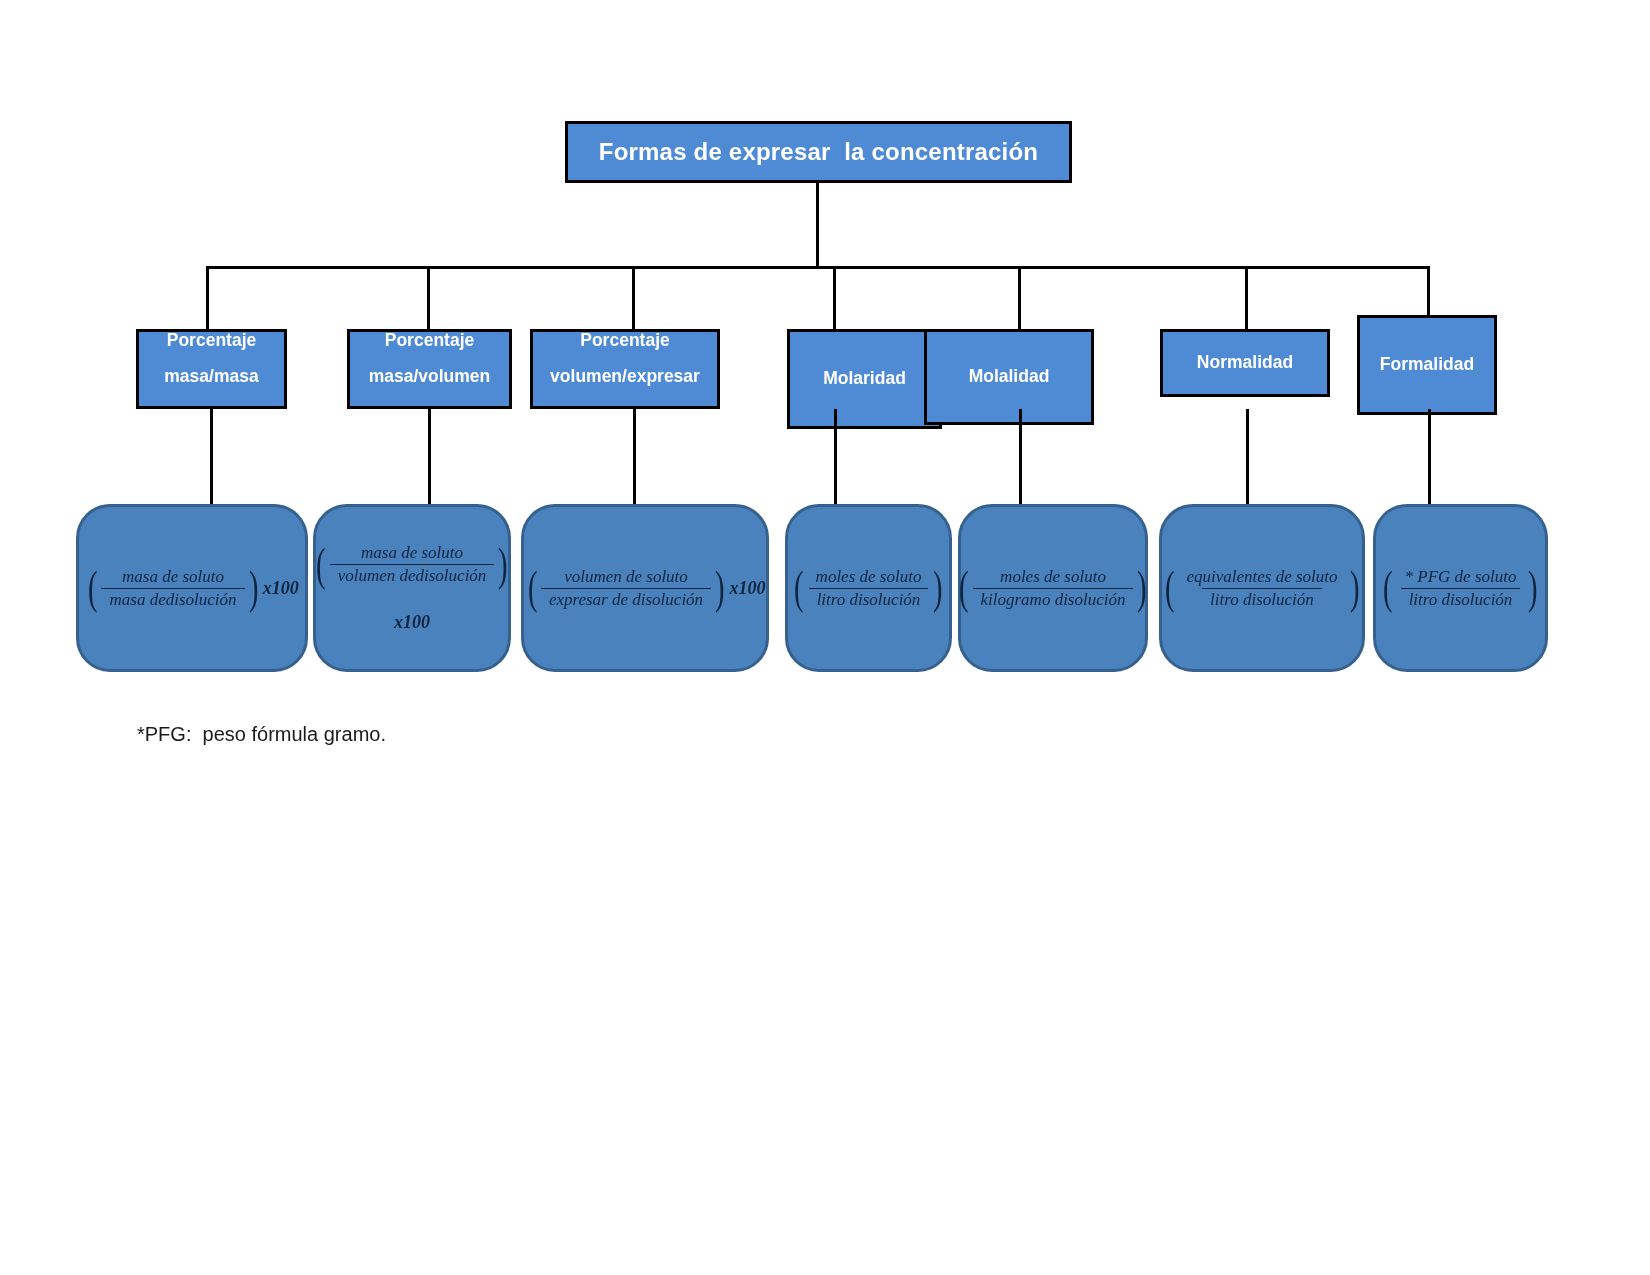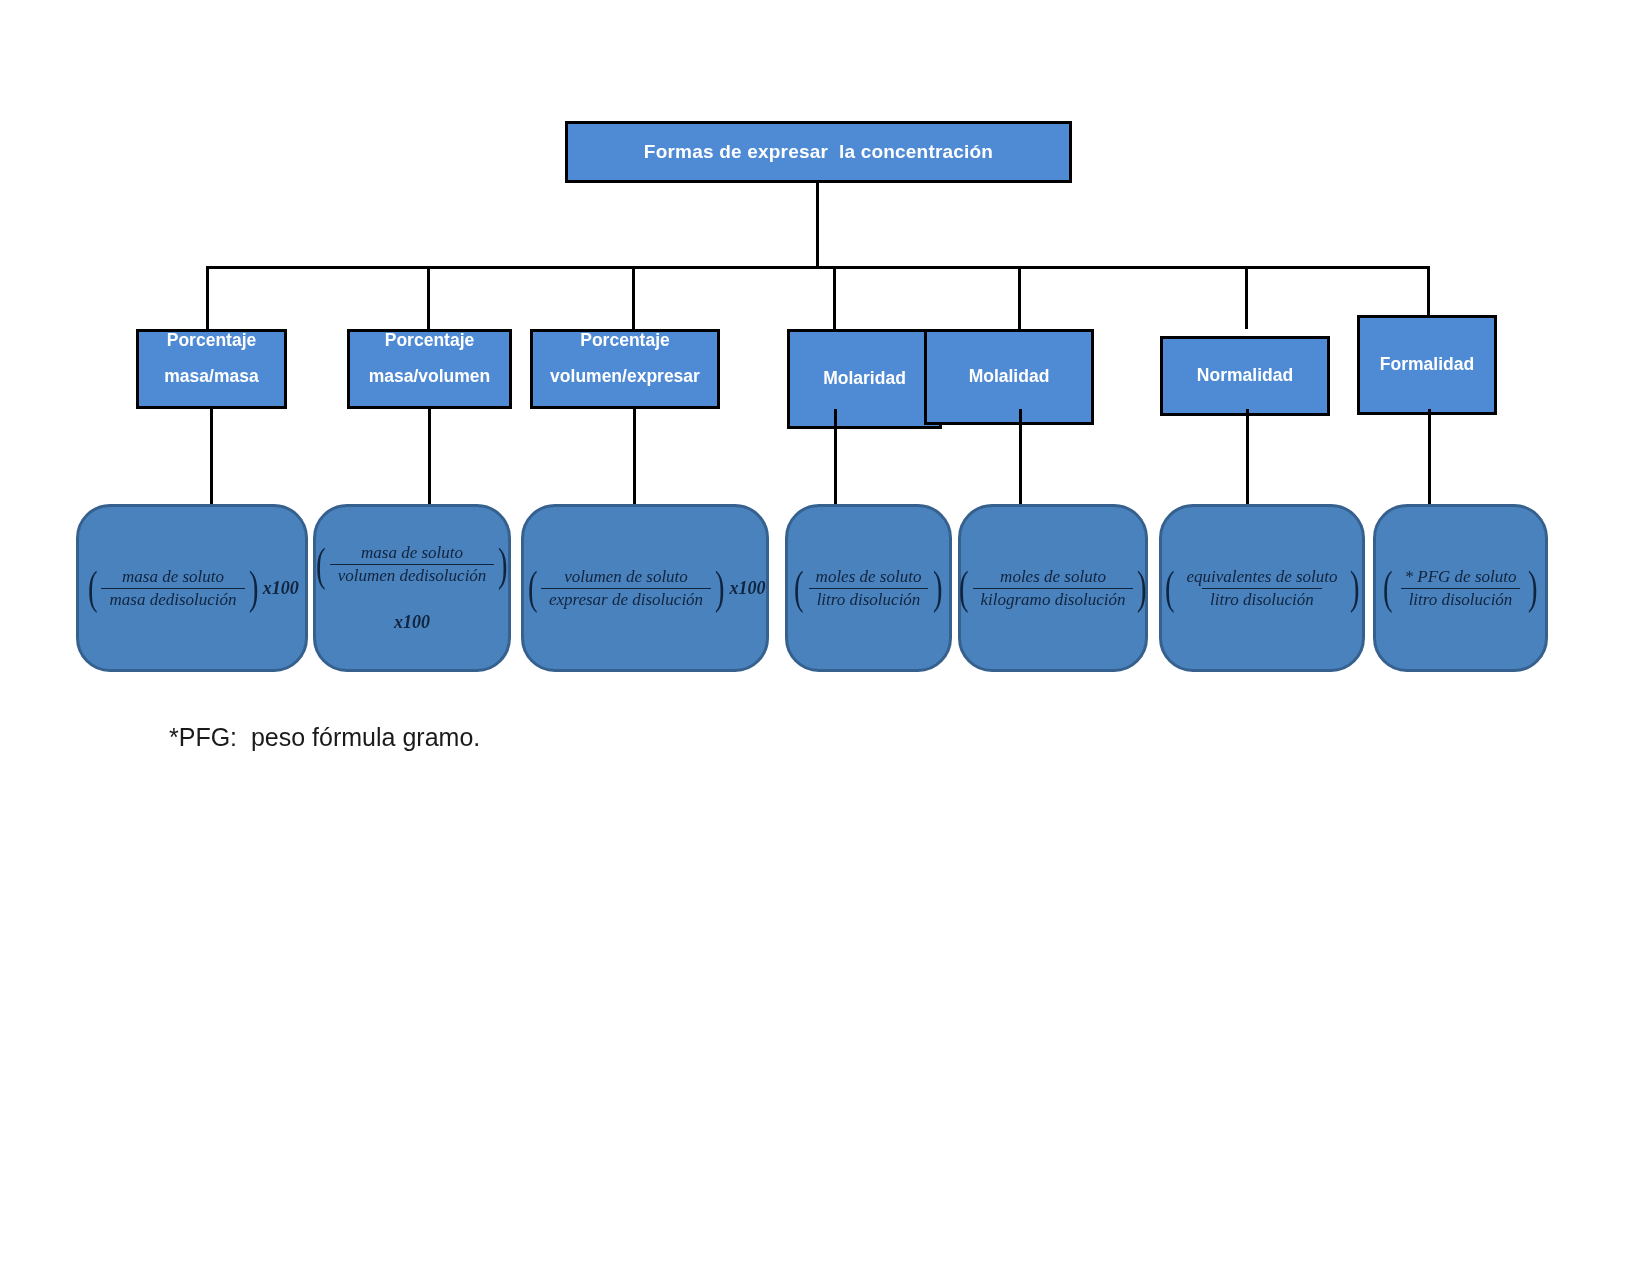--- a/index.html
+++ b/index.html
@@ -30,21 +30,21 @@
     height: 62px;
     background: #4f8ad4;
     border: 3px solid #000000;
     box-sizing: border-box;
     display: flex;
     align-items: center;
     justify-content: center;
   }
   .root-label {
     color: #ffffff;
-    font-size: 19px;
+    font-size: 24px;
     font-weight: bold;
     letter-spacing: .2px;
     text-align: center;
     white-space: pre;
   }
 
   
   .cat-box {
     position: absolute;
     background: #4f8ad4;
@@ -133,24 +133,23 @@
     position: absolute;
     background: #000000;
   }
 
   
   .footnote {
     position: absolute;
     left: 137px;
     top: 723px;
     font-family: "Liberation Sans", sans-serif;
-    font-size: 25px;
+    font-size: 20px;
     color: #1a1a1a;
     white-space: pre;
-    margin-left: 32px;
   }
 </style>
 </head>
 <body>
 
 <div id="canvas">
 
   <div class="root-box">
     <span class="root-label">Formas de expresar  la concentración</span>
   </div>
@@ -182,21 +181,21 @@
   </div>
 
   <div class="cat-box one-line" style="left:787px; top:329px; width:155px; height:100px;">
     <span class="cat-line">Molaridad</span>
   </div>
 
   <div class="cat-box one-line" style="left:924px; top:329px; width:170px; height:96px;">
     <span class="cat-line">Molalidad</span>
   </div>
 
-  <div class="cat-box one-line" style="left:1160px; top:336px; width:170px; height:80px;">
+  <div class="cat-box one-line" style="left:1160px; top:329px; width:170px; height:68px;">
     <span class="cat-line">Normalidad</span>
   </div>
 
   <div class="cat-box one-line" style="left:1357px; top:315px; width:140px; height:100px;">
     <span class="cat-line">Formalidad</span>
   </div>
 
   <div class="v-line" style="left:210px; top:409px; width:3px; height:97px;"></div>
   <div class="v-line" style="left:428px; top:409px; width:3px; height:97px;"></div>
   <div class="v-line" style="left:633px; top:409px; width:3px; height:97px;"></div>

